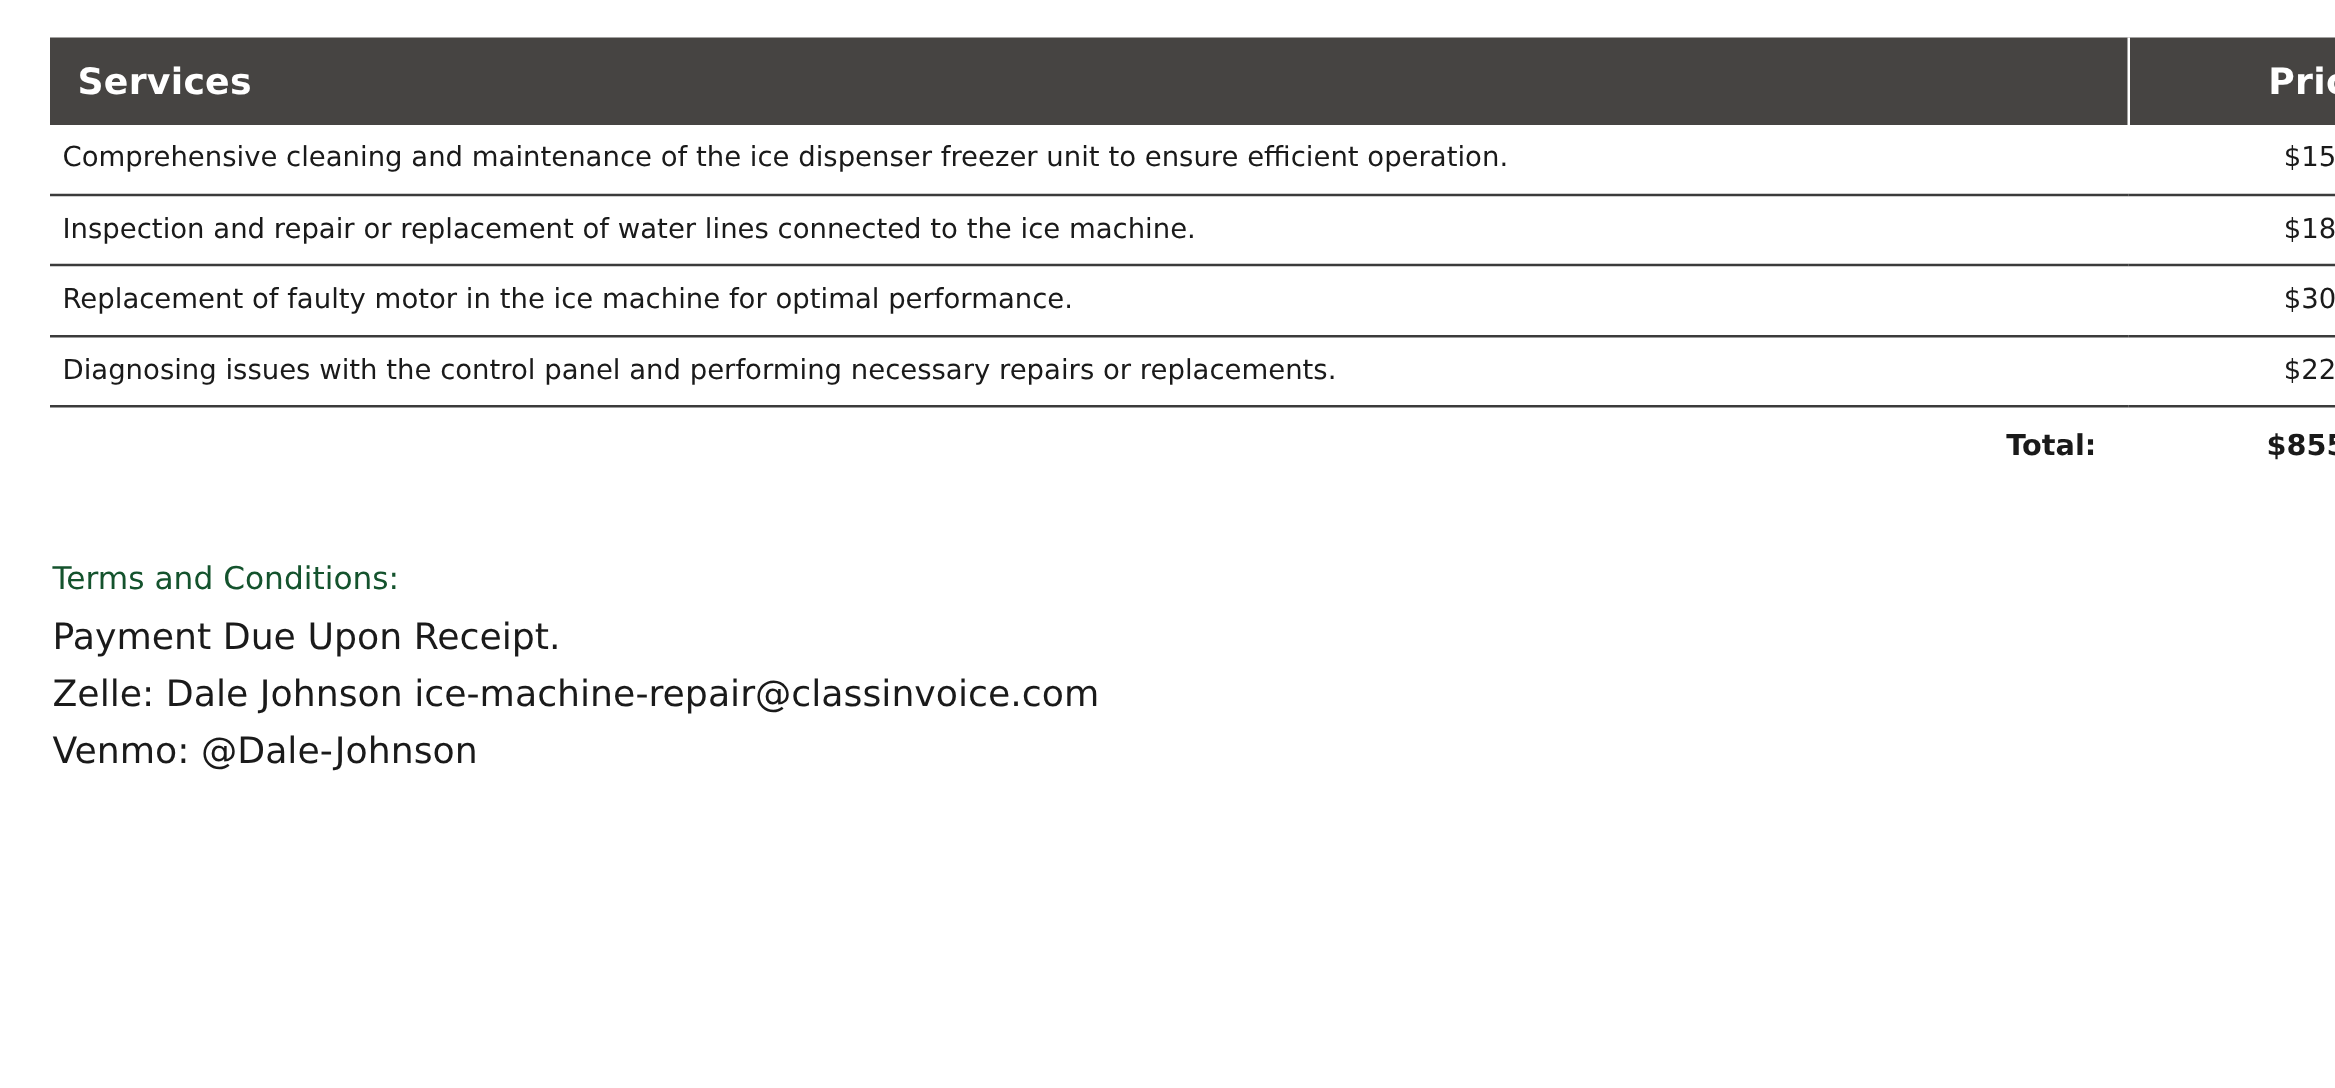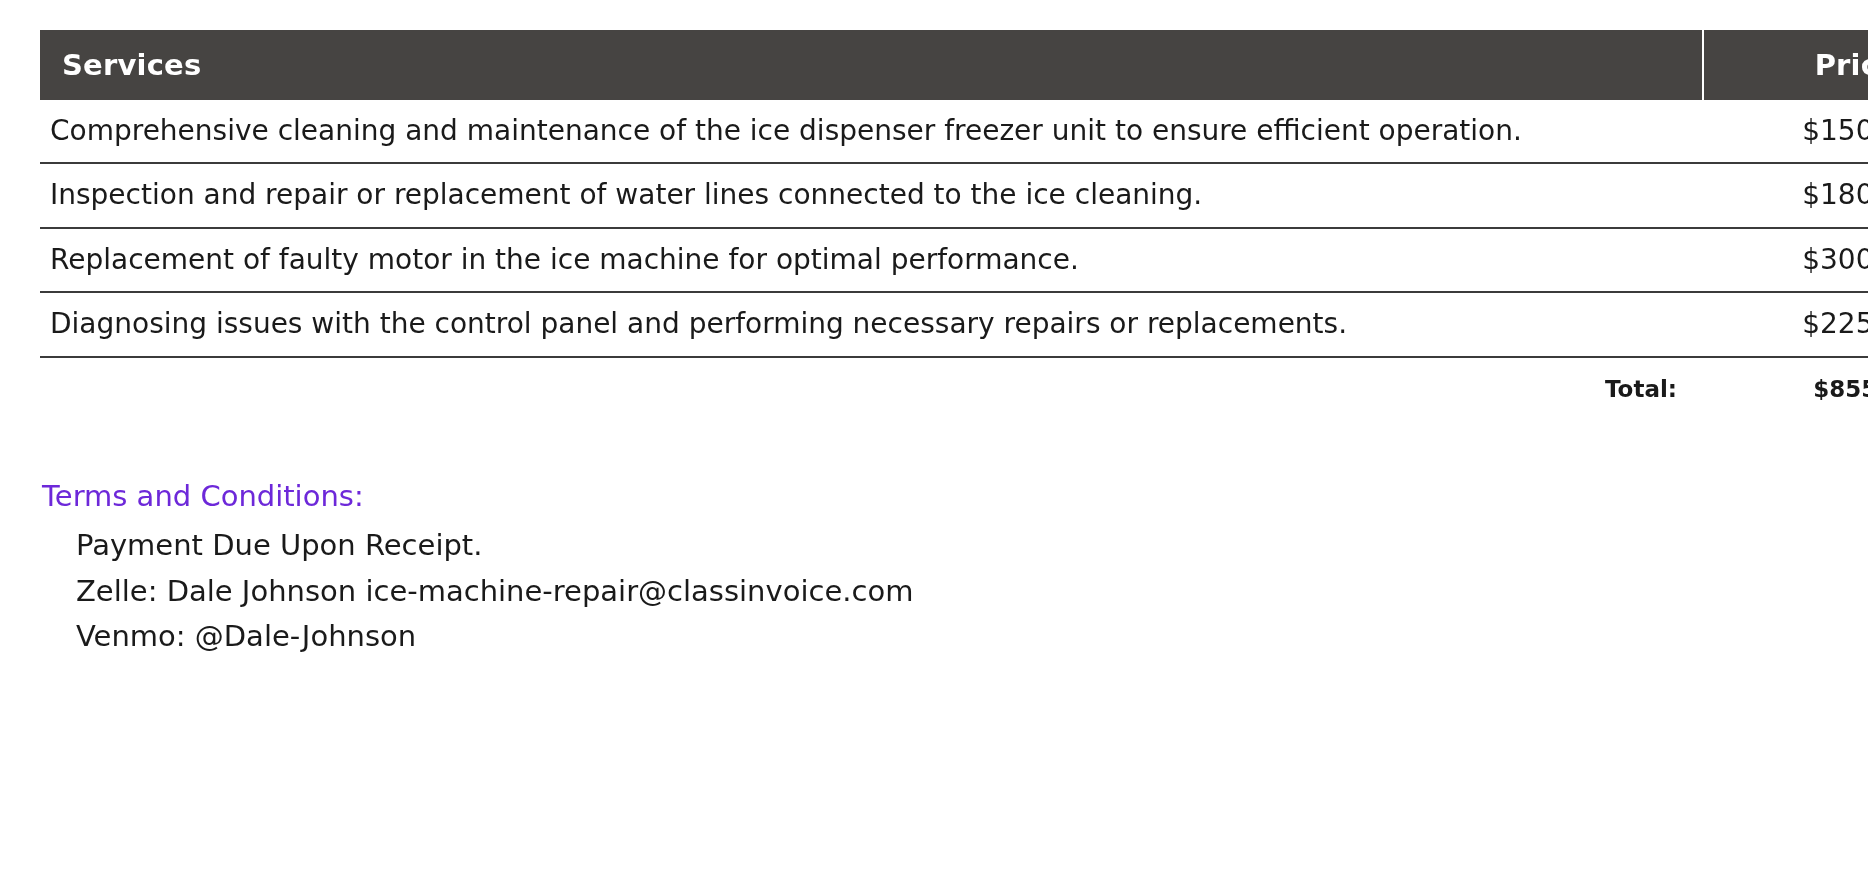--- a/index.html
+++ b/index.html
@@ -44,21 +44,21 @@
     text-align: left;
     width: 1618px;
   }
   thead th.col-price {
     text-align: right;
     width: 172px;
     border-left: 2px solid #ffffff;
   }
 
   tbody td {
-    font-size: 28px;
+    font-size: 22px;
     line-height: 1.30;
     padding: 13px 0 13px 0;
     border-bottom: 2px solid #3b3b3b;
   }
   tbody td.service-cell {
     text-align: left;
     padding-left: 10px;
     padding-right: 26px;
   }
   tbody td.price-cell {
@@ -82,52 +82,51 @@
     padding-right: 2px;
     white-space: nowrap;
   }
 
   
   .terms {
     margin-top: 62px;
     padding-left: 2px;
   }
   .terms-title {
-    color: #6d28d9;
-    font-size: 29px;
+    color: #14532d;
+    font-size: 25px;
     margin-bottom: 14px;
     margin-top: 12px;
   }
   .terms-line {
     font-size: 29px;
     color: #1a1a1a;
     margin-bottom: 9px;
     line-height: 1.25;
-    margin-left: 34px;
   }
 </style>
 </head>
 <body>
 
 <div class="page">
 
   <table class="services-table">
     <thead>
       <tr>
         <th class="col-service">Services</th>
         <th class="col-price">Price</th>
       </tr>
     </thead>
     <tbody>
       <tr>
         <td class="service-cell">Comprehensive cleaning and maintenance of the ice dispenser freezer unit to ensure efficient operation.</td>
         <td class="price-cell">$150.00</td>
       </tr>
       <tr>
-        <td class="service-cell">Inspection and repair or replacement of water lines connected to the ice cleaning.</td>
+        <td class="service-cell">Inspection and repair or replacement of water lines connected to the ice machine.</td>
         <td class="price-cell">$180.00</td>
       </tr>
       <tr>
         <td class="service-cell">Replacement of faulty motor in the ice machine for optimal performance.</td>
         <td class="price-cell">$300.00</td>
       </tr>
       <tr>
         <td class="service-cell">Diagnosing issues with the control panel and performing necessary repairs or replacements.</td>
         <td class="price-cell">$225.00</td>
       </tr>

